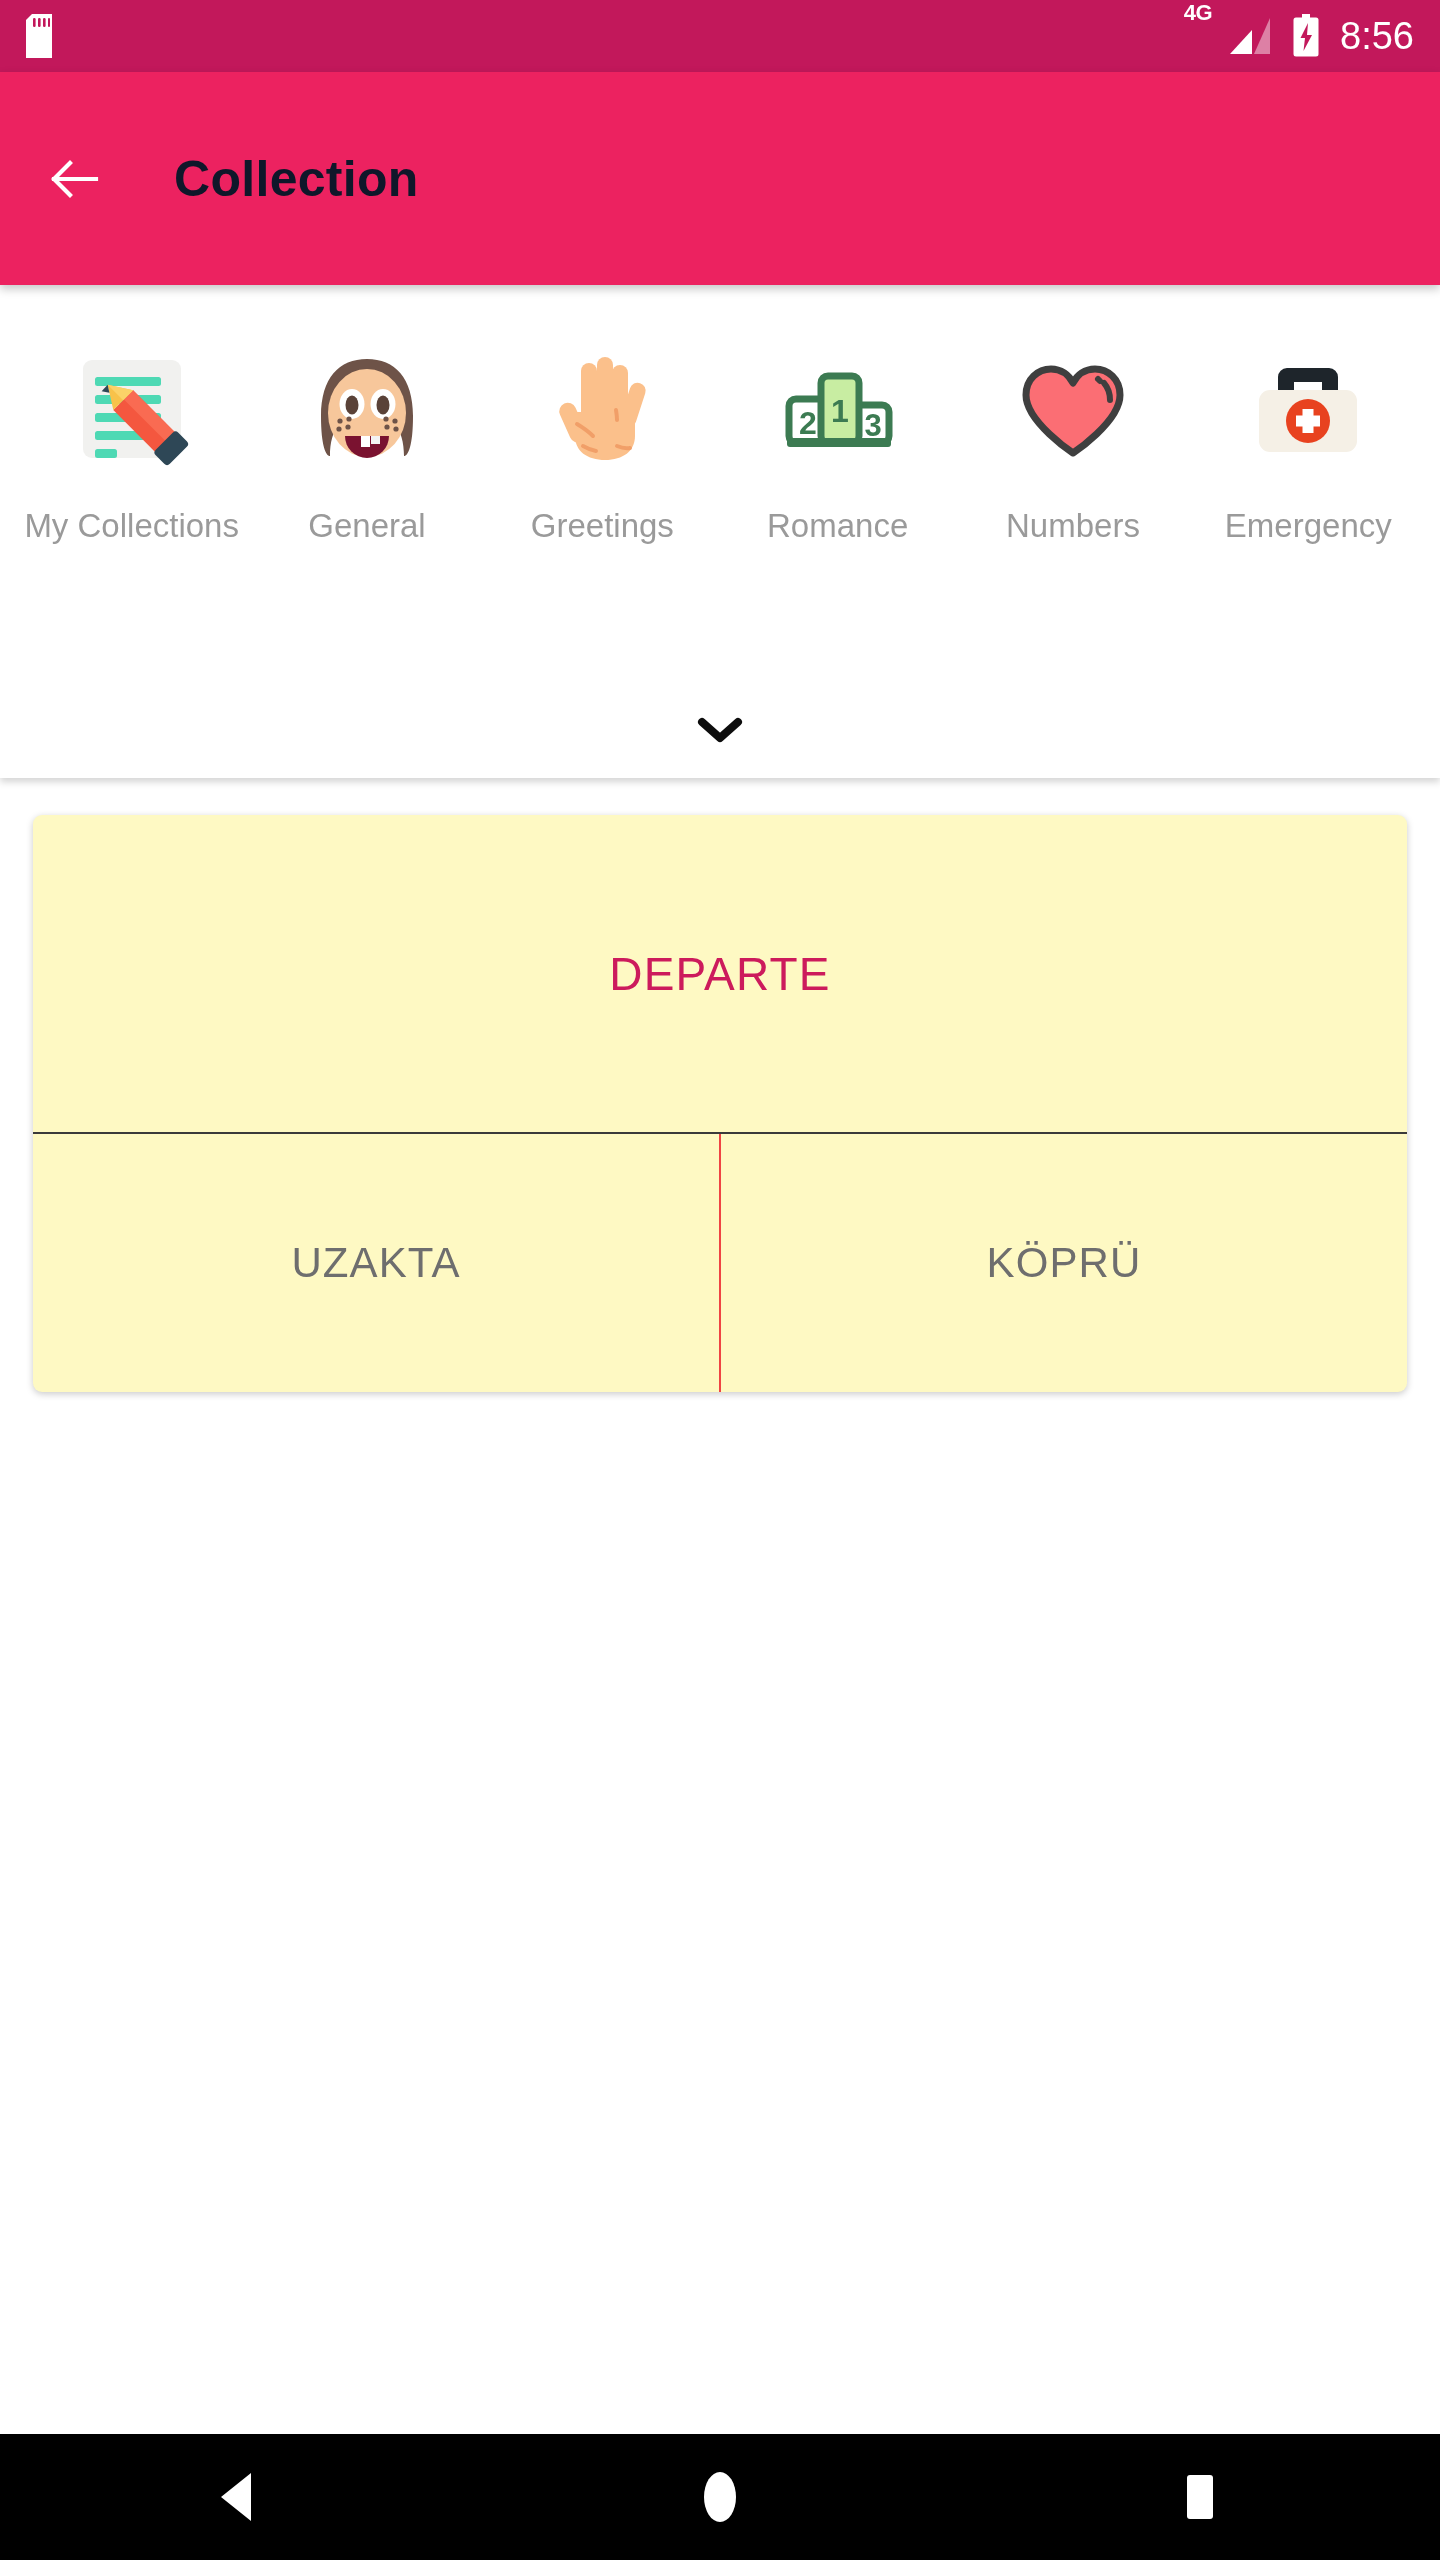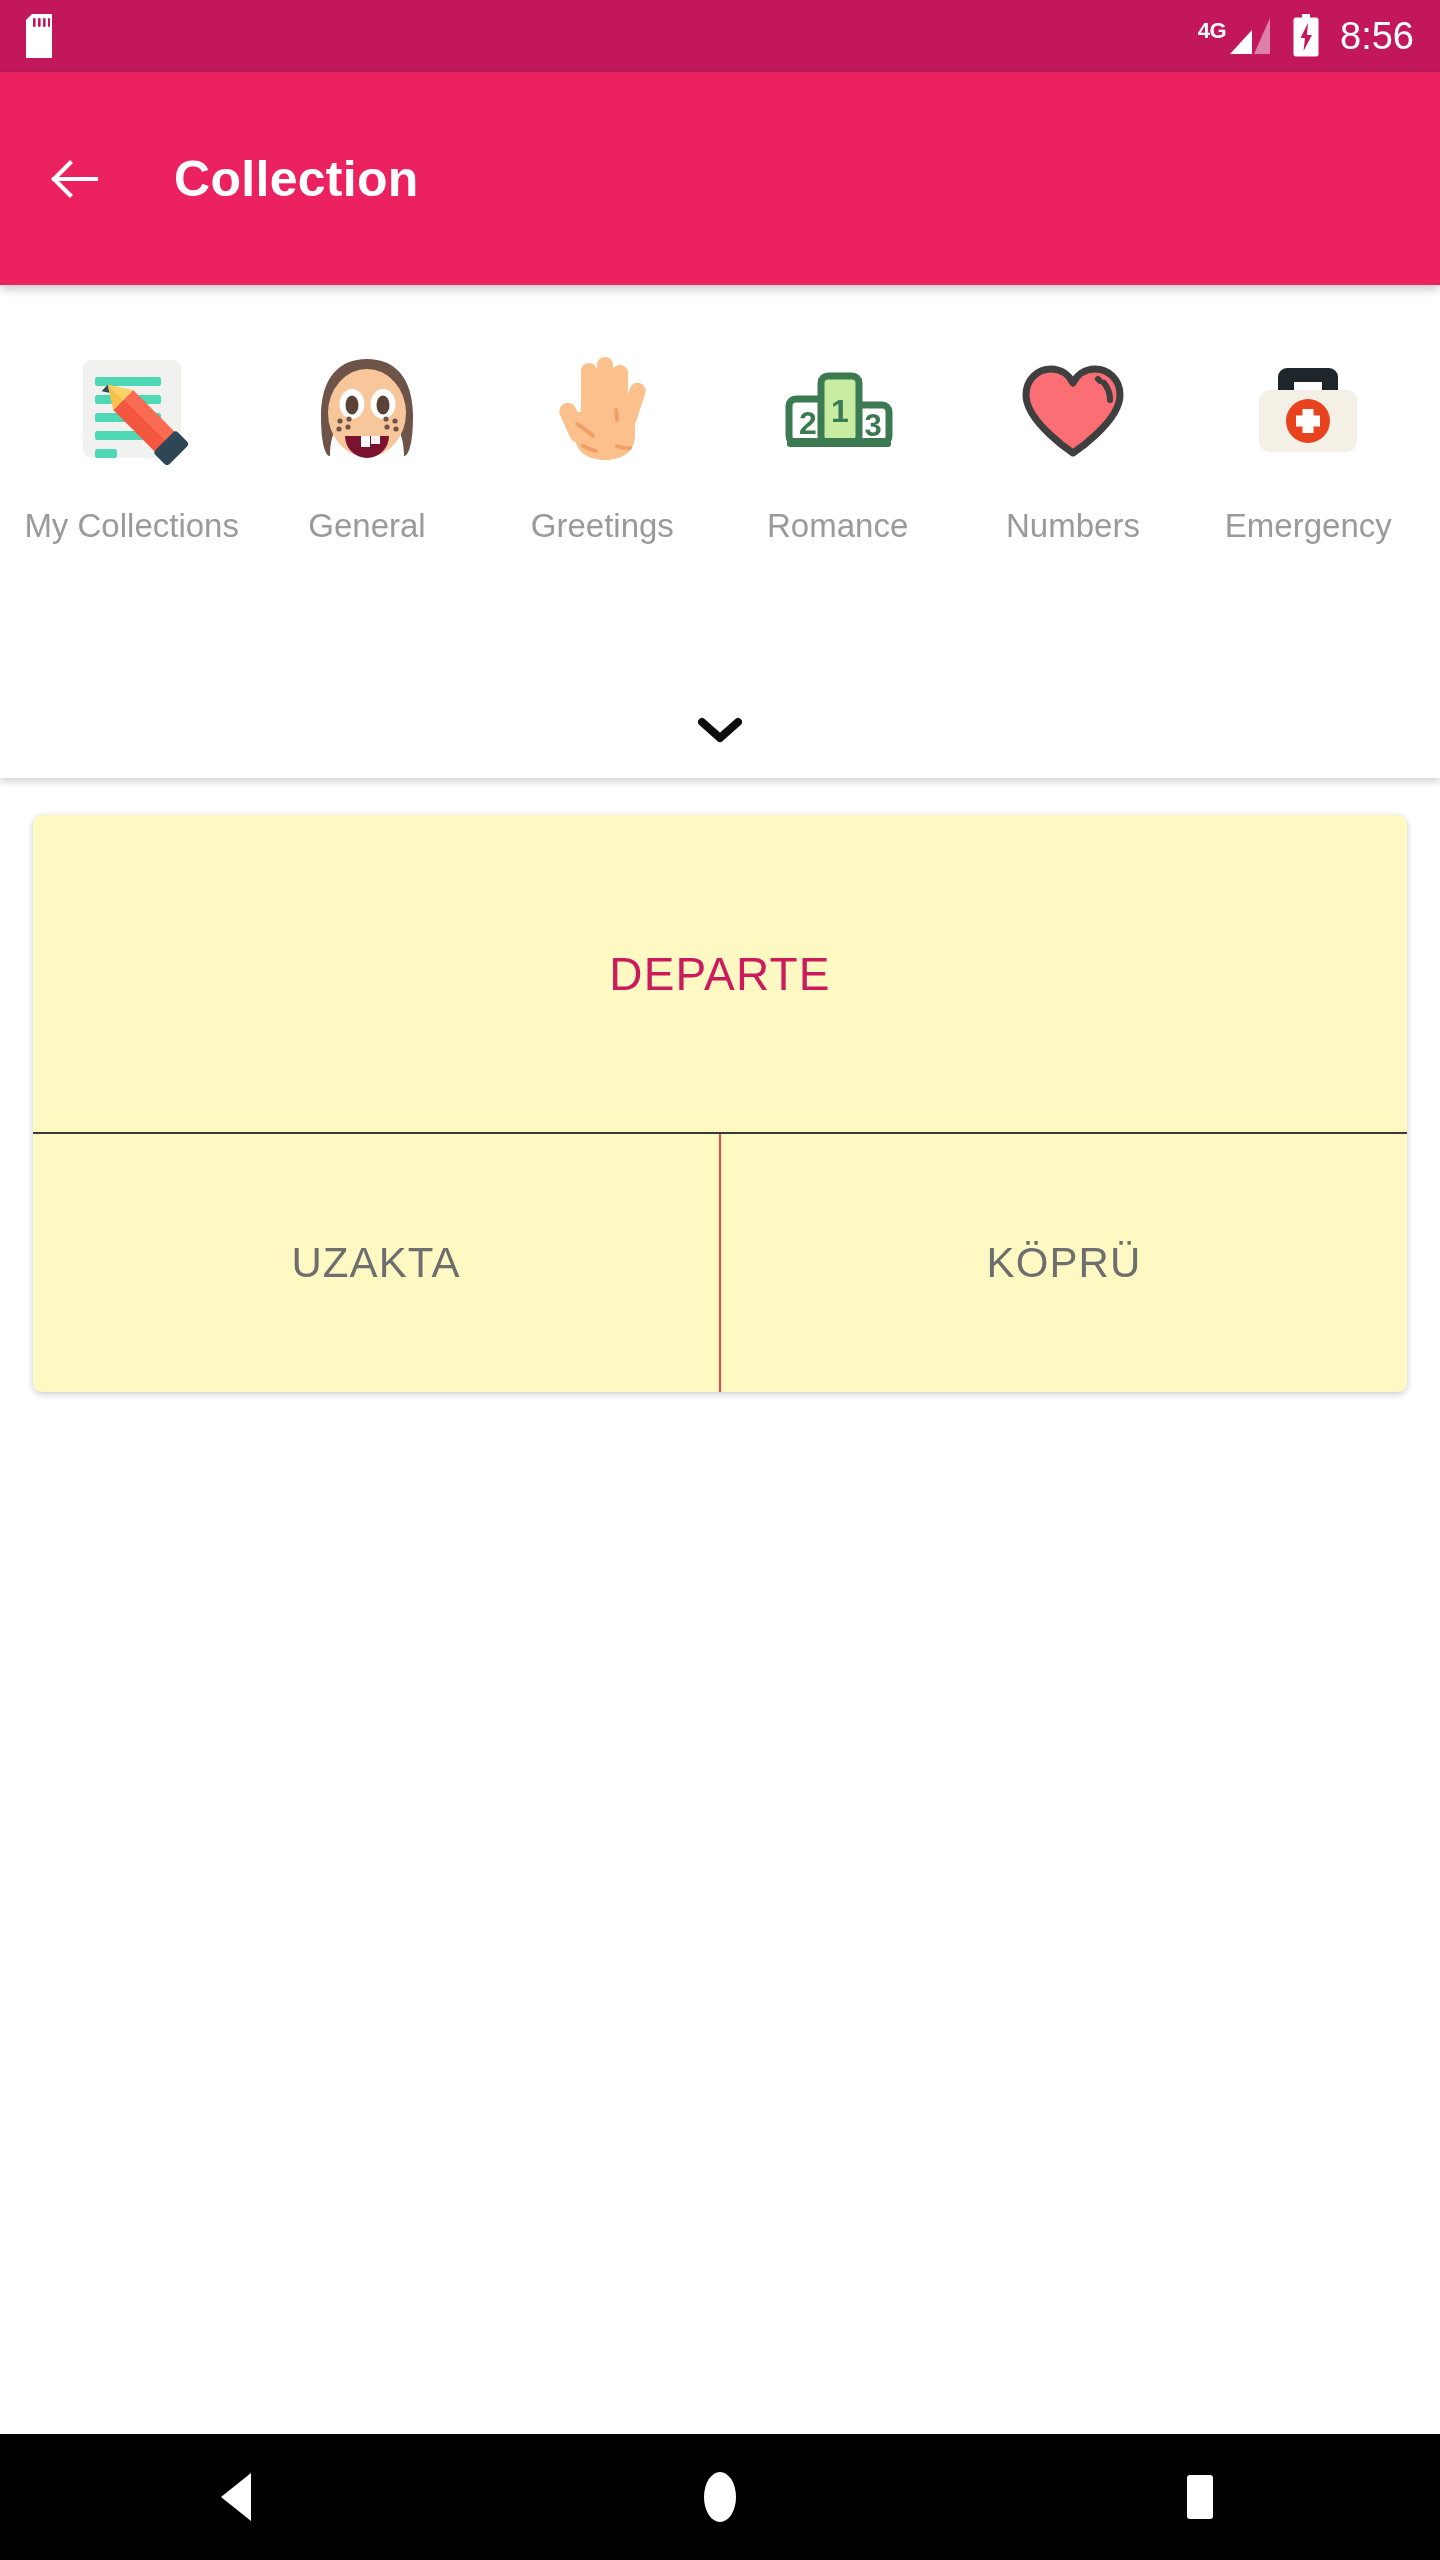--- a/index.html
+++ b/index.html
@@ -31,21 +31,21 @@
     flex: 0 0 auto;
   }
   .status-left { display: flex; align-items: center; gap: 14px; }
   .status-right {
     margin-left: auto;
     display: flex;
     align-items: center;
     gap: 20px;
   }
   .sd-icon { width: 26px; height: 44px; display: block; }
-  .signal-wrap { display: flex; align-items: flex-end; gap: 2px; position: relative; }
+  .signal-wrap { display: flex; align-items: flex-start; gap: 16px; position: relative; }
   .signal-4g {
     color: #ffffff;
     font-size: 22px;
     font-weight: bold;
     line-height: 1;
     position: relative;
     top: -14px;
     letter-spacing: -0.5px;
   }
   .signal-tri { width: 44px; height: 40px; display: block; }
@@ -64,21 +64,21 @@
     display: flex;
     align-items: center;
     padding-left: 48px;
     flex: 0 0 auto;
     box-shadow: 0 4px 9px rgba(0,0,0,0.22);
     position: relative;
     z-index: 6;
   }
   .back-arrow { width: 52px; height: 52px; display: block; cursor: pointer; }
   .app-title {
-    color: #ffffff;
+    color: #0f172a;
     font-size: 50px;
     font-weight: bold;
     margin-left: 74px;
     letter-spacing: 0.3px;
   }
 
   
   .cat-panel {
     background: #ffffff;
     flex: 0 0 auto;

